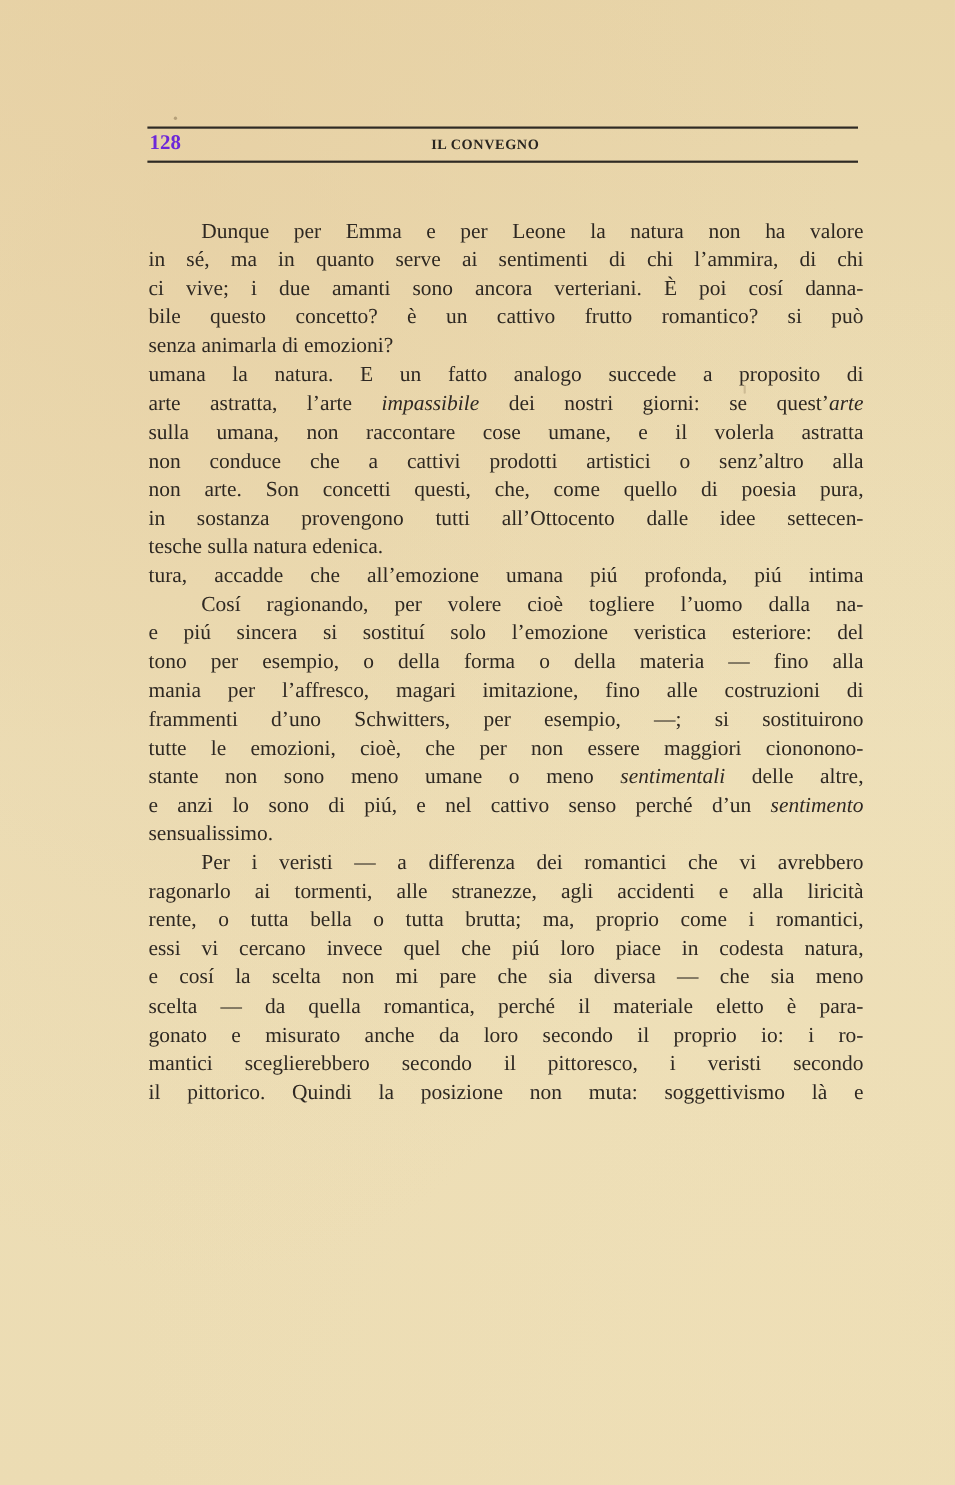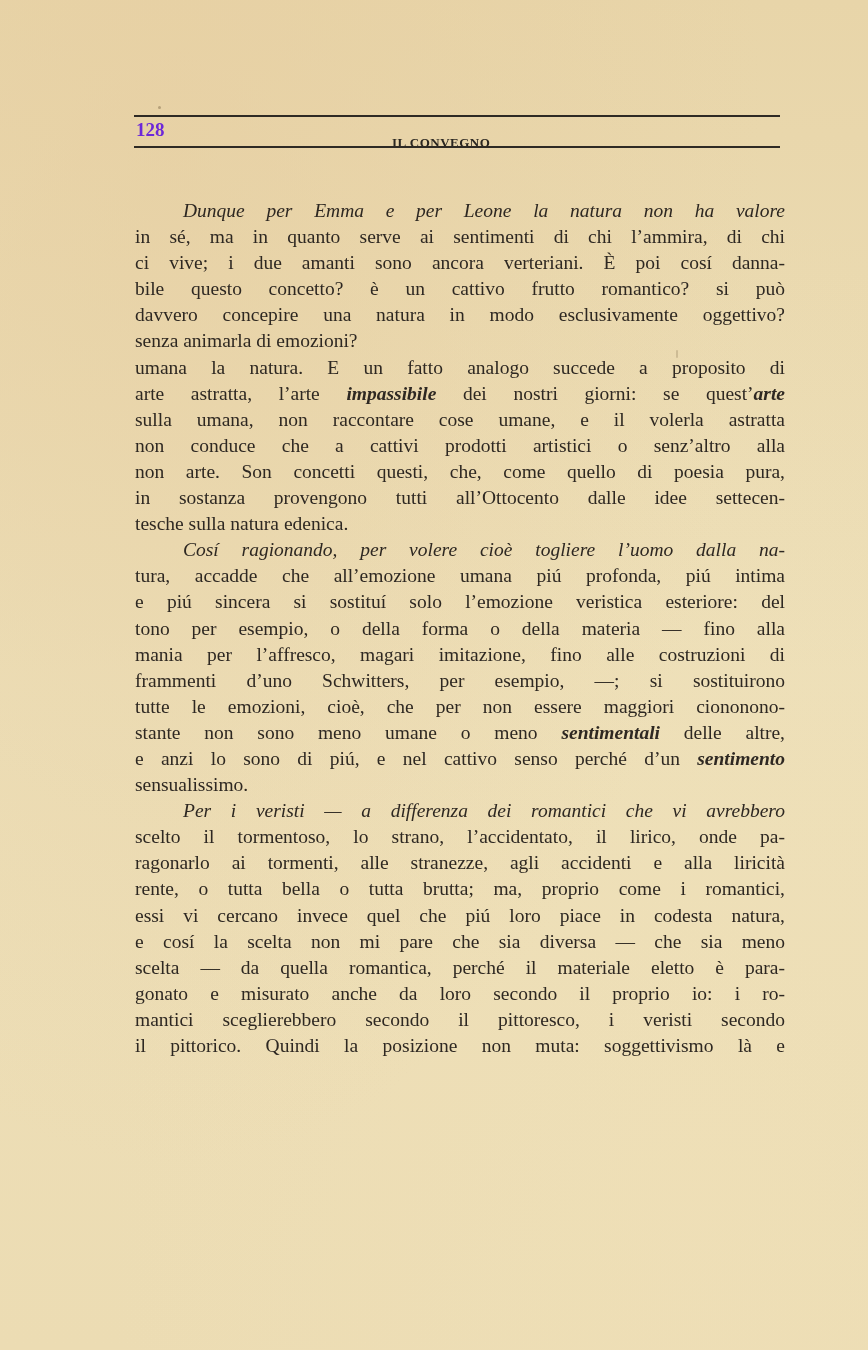--- a/index.html
+++ b/index.html
@@ -45,21 +45,21 @@
     top: 1px;
     font-family: "Liberation Serif", serif;
     font-weight: bold;
     font-size: 19px;
     letter-spacing: 0px;
     color: #6d28d9;
   }
   .journal-title {
     position: absolute;
     left: 258px;
-    top: 17px;
+    top: 5px;
     font-family: "Liberation Serif", serif;
     font-weight: bold;
     font-size: 13px;
     letter-spacing: 0.5px;
     color: #2a2620;
   }
   .body-text {
     position: absolute;
     left: 135px;
     top: 198px;
@@ -80,26 +80,25 @@
     text-align-last: justify;
     white-space: nowrap;
     overflow: visible;
     height: 26.1px;
   }
   .line.last {
     text-align-last: left;
   }
   .line.indent {
     padding-left: 48px;
-    font-style: italic;
   }
   .line > span.inner {
     display: inline;
   }
-  em { font-style: italic; font-weight: bold; }
+  em { font-style: italic; }
   .speck {
     position: absolute;
     width: 3px; height: 3px;
     border-radius: 50%;
     background: rgba(90,70,40,0.35);
   }
 </style>
 </head>
 <body>
 
@@ -110,47 +109,45 @@
     <span class="journal-title">IL CONVEGNO</span>
   </div>
   <div class="rule rule-bottom"></div>
 
   <div class="body-text" id="body-text">
       <div class="para">
         <span class="line indent">Dunque per Emma e per Leone la natura non ha valore</span>
         <span class="line">in sé, ma in quanto serve ai sentimenti di chi l’ammira, di chi</span>
         <span class="line">ci vive; i due amanti sono ancora verteriani. È poi cosí danna-</span>
         <span class="line">bile questo concetto? è un cattivo frutto romantico? si può</span>
-        <span class="line">davvero concepire una natura in modo esclusivamente oggettivo?</span>
         <span class="line last">senza animarla di emozioni?</span>
       </div>
       <div class="para">
         <span class="line">umana la natura. E un fatto analogo succede a proposito di</span>
         <span class="line"><span class="inner">arte astratta, l’arte </span><em>impassibile</em><span class="inner"> dei nostri giorni: se quest’</span><em>arte</em></span>
         <span class="line">sulla umana, non raccontare cose umane, e il volerla astratta</span>
         <span class="line">non conduce che a cattivi prodotti artistici o senz’altro alla</span>
         <span class="line">non arte. Son concetti questi, che, come quello di poesia pura,</span>
         <span class="line">in sostanza provengono tutti all’Ottocento dalle idee settecen-</span>
         <span class="line last">tesche sulla natura edenica.</span>
       </div>
       <div class="para">
+        <span class="line">tura, accadde che all’emozione umana piú profonda, piú intima</span>
         <span class="line indent">Cosí ragionando, per volere cioè togliere l’uomo dalla na-</span>
-        <span class="line">tura, accadde che all’emozione umana piú profonda, piú intima</span>
         <span class="line">e piú sincera si sostituí solo l’emozione veristica esteriore: del</span>
         <span class="line">tono per esempio, o della forma o della materia — fino alla</span>
         <span class="line">mania per l’affresco, magari imitazione, fino alle costruzioni di</span>
         <span class="line">frammenti d’uno Schwitters, per esempio, —; si sostituirono</span>
         <span class="line">tutte le emozioni, cioè, che per non essere maggiori ciononono-</span>
         <span class="line"><span class="inner">stante non sono meno umane o meno </span><em>sentimentali</em><span class="inner"> delle altre,</span></span>
         <span class="line"><span class="inner">e anzi lo sono di piú, e nel cattivo senso perché d’un </span><em>sentimento</em></span>
         <span class="line last">sensualissimo.</span>
       </div>
       <div class="para">
         <span class="line indent">Per i veristi — a differenza dei romantici che vi avrebbero</span>
-        <span class="line">scelto il tormentoso, lo strano, l’accidentato, il lirico, onde pa-</span>
         <span class="line">ragonarlo ai tormenti, alle stranezze, agli accidenti e alla liricità</span>
         <span class="line">rente, o tutta bella o tutta brutta; ma, proprio come i romantici,</span>
         <span class="line">essi vi cercano invece quel che piú loro piace in codesta natura,</span>
         <span class="line">e cosí la scelta non mi pare che sia diversa — che sia meno</span>
         <span class="line">scelta — da quella romantica, perché il materiale eletto è para-</span>
         <span class="line">gonato e misurato anche da loro secondo il proprio io: i ro-</span>
         <span class="line">mantici sceglierebbero secondo il pittoresco, i veristi secondo</span>
         <span class="line">il pittorico. Quindi la posizione non muta: soggettivismo là e</span>
       </div>
     </div>

